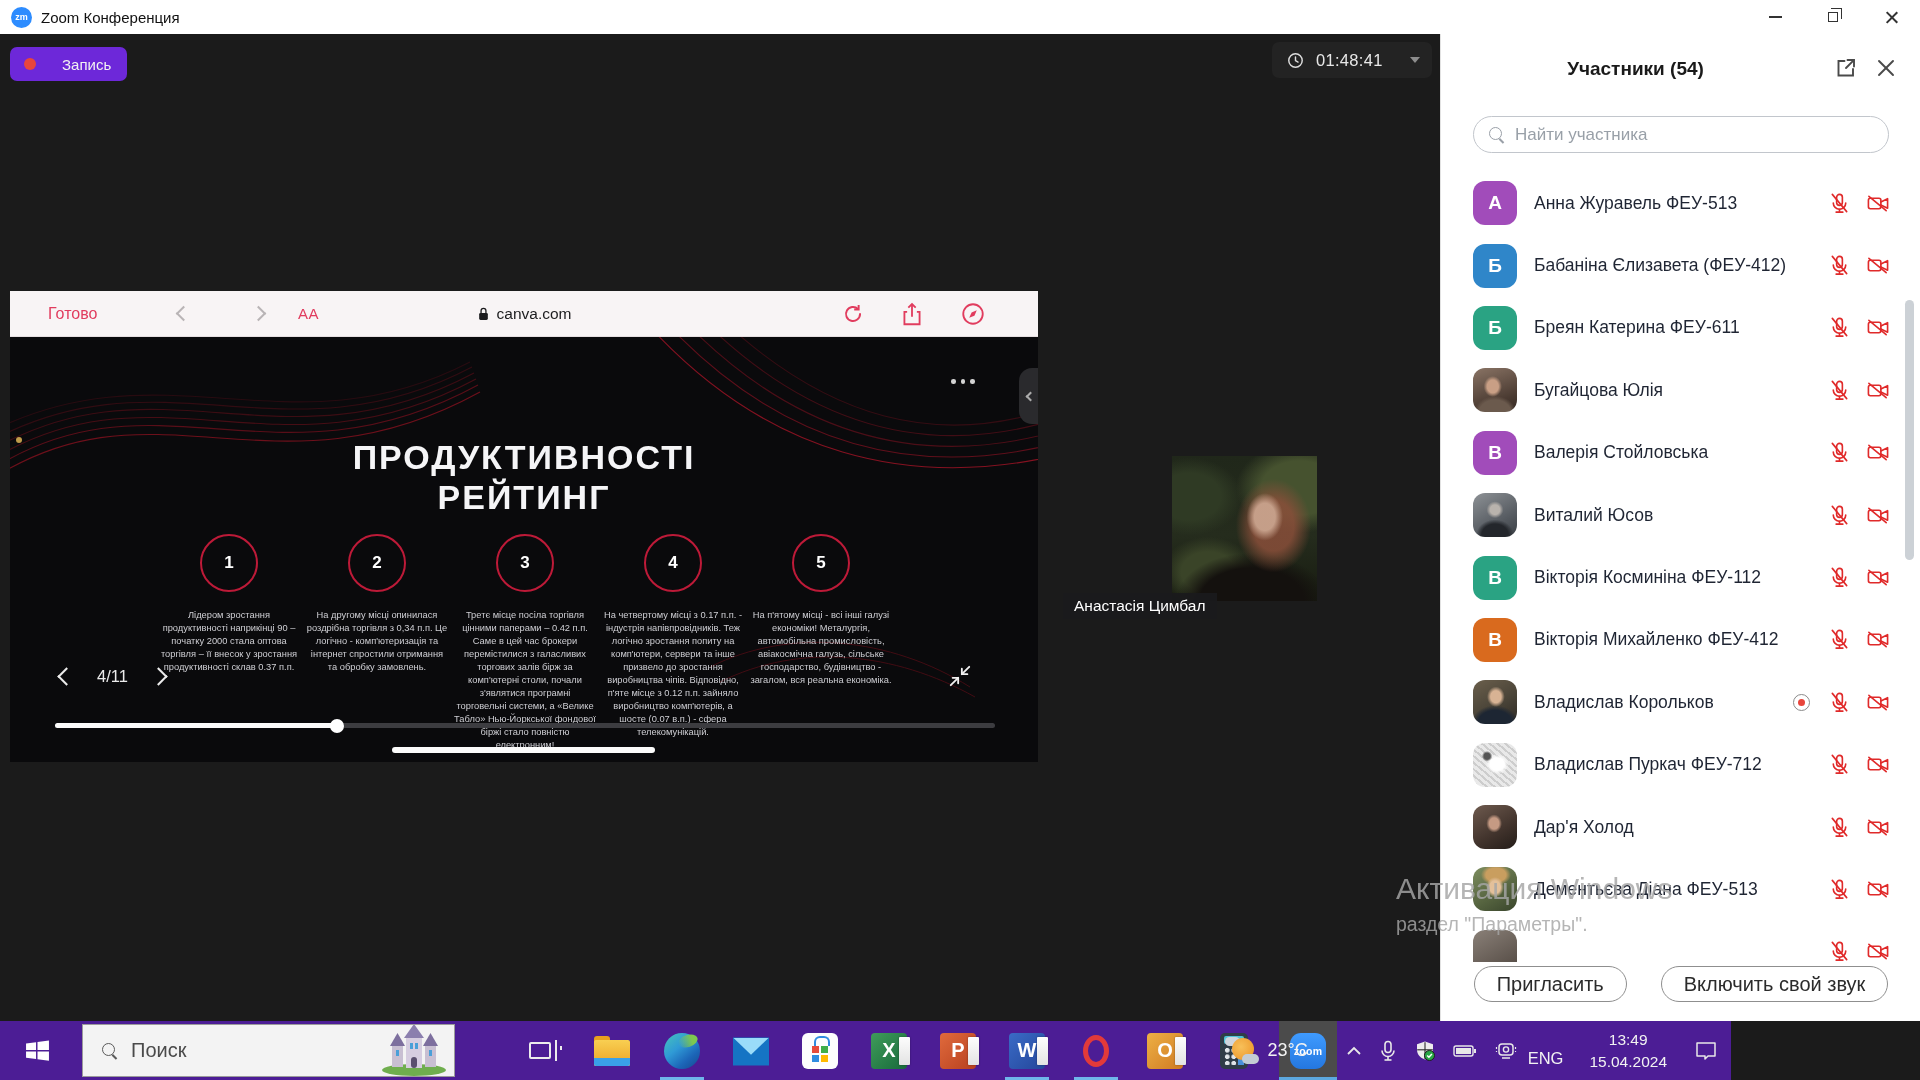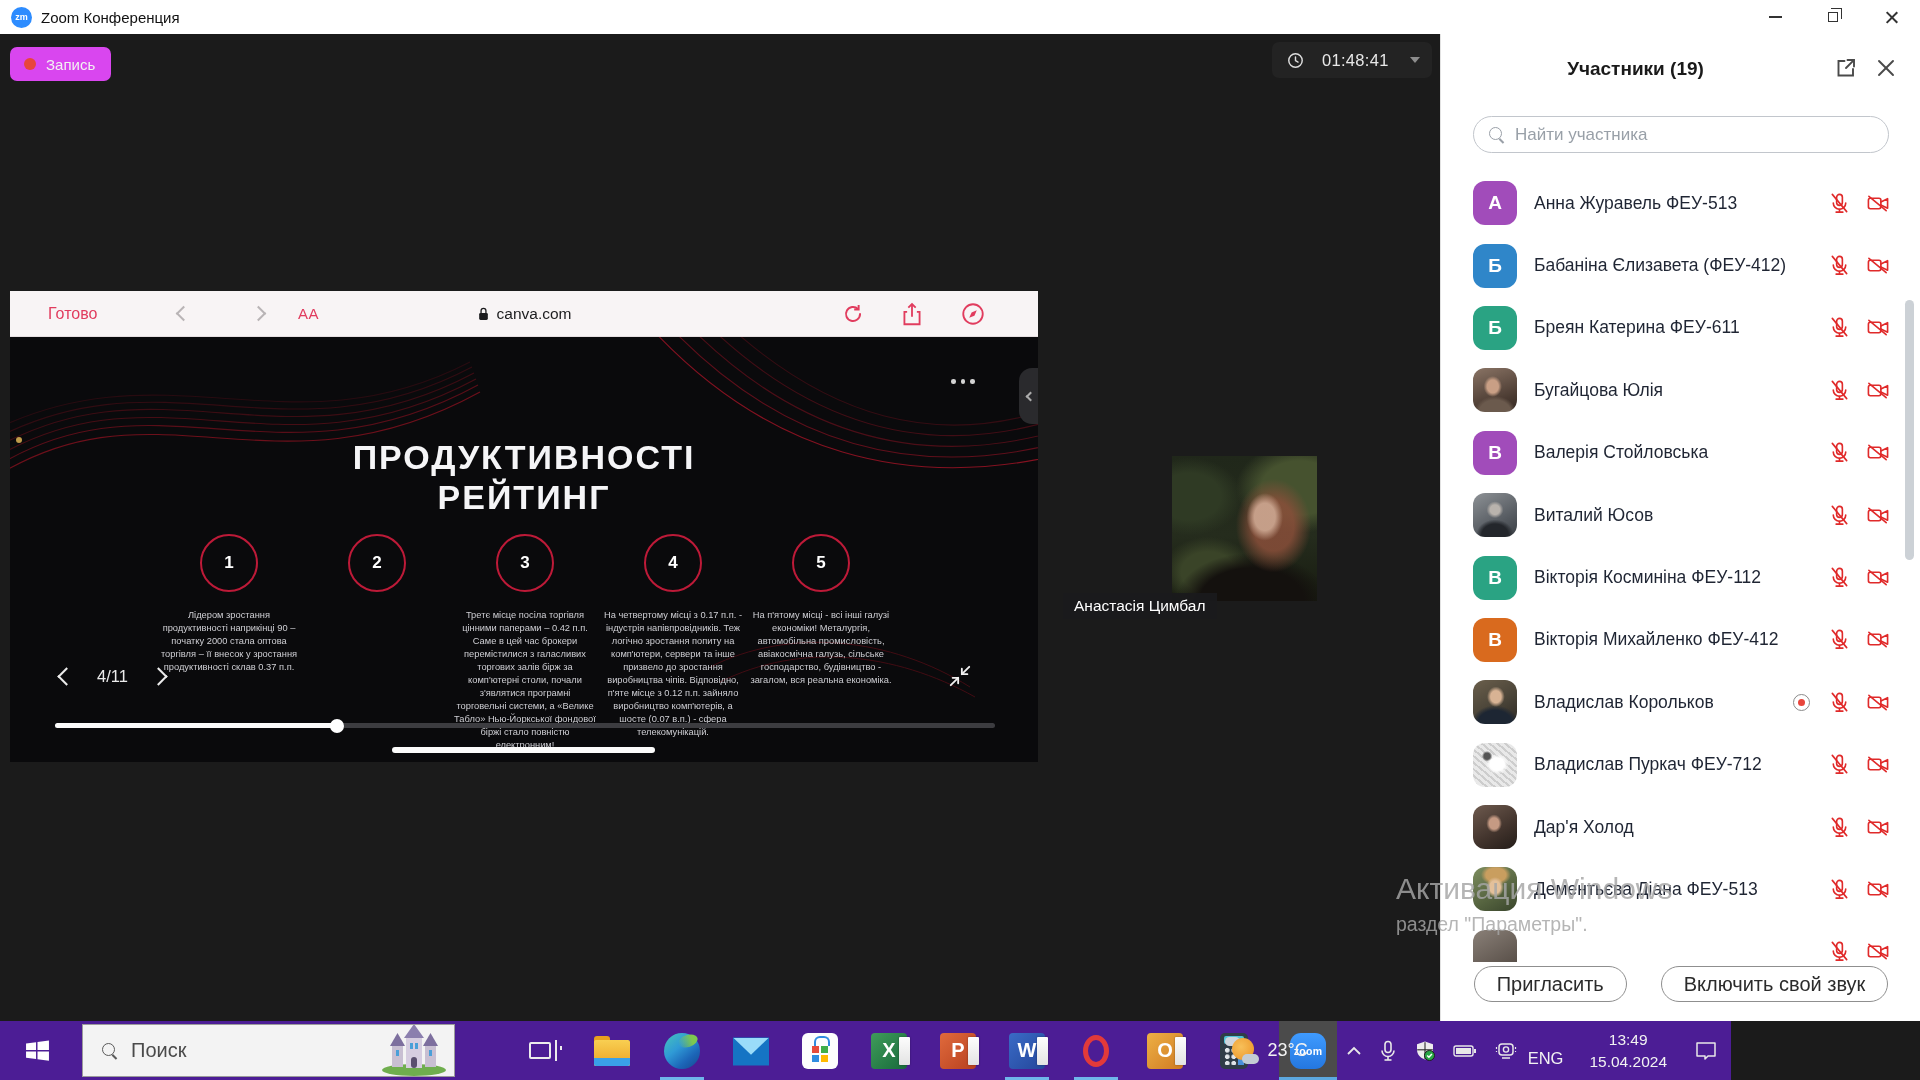--- a/index.html
+++ b/index.html
@@ -14,24 +14,24 @@
   .wbtn { width:58px; height:34px; display:flex; align-items:center; justify-content:center; }
   .ic-min { width:13px; height:2px; background:#333; }
   .ic-restore { width:10px; height:10px; border:1.5px solid #333; position:relative; background:#fff; }
   .ic-restore::before { content:""; position:absolute; left:2px; top:-5px; width:10px; height:10px; border:1.5px solid #333; border-left:none; border-bottom:none; }
   .ic-close { position:relative; width:15px; height:15px; }
   .ic-close::before,.ic-close::after { content:""; position:absolute; left:7px; top:0; width:1.8px; height:15px; background:#333; }
   .ic-close::before { transform:rotate(45deg);} .ic-close::after { transform:rotate(-45deg);}
 
   
   #main { position:absolute; left:0; top:34px; width:1440px; height:987px; background:#1b1b1b; }
-  #record-badge { position:absolute; left:10px; top:13px; height:34px; padding:0 16px 0 14px; background:#d946ef; border-radius:7px; display:flex; align-items:center; gap:10px;text-align:right; }
+  #record-badge { position:absolute; left:10px; top:13px; height:34px; padding:0 16px 0 14px; background:#6d28d9; border-radius:7px; display:flex; align-items:center; gap:26px;text-align:right; }
   #record-badge .dot { width:12px; height:12px; border-radius:50%; background:#e8453c; }
   #record-badge .lbl { color:#f2f2f2; font-size:15px; }
-  #timer-pill { position:absolute; left:1272px; top:8px; width:160px; height:36px; background:#232323; border-radius:7px; display:flex; align-items:center; padding:0 12px 0 14px; gap:17px; }
+  #timer-pill { position:absolute; left:1272px; top:8px; width:160px; height:36px; background:#232323; border-radius:7px; display:flex; align-items:center; padding:0 12px 0 14px; gap:11px; }
   #timer-pill .t { color:#e8e8e8; font-size:16.5px; letter-spacing:.3px; flex:1; }
   .caret-down { width:0; height:0; border-left:5px solid transparent; border-right:5px solid transparent; border-top:6px solid #8d8d8d; }
 
   
   #browser { position:absolute; left:10px; top:257px; width:1028px; height:471px; }
   #safari-bar { position:absolute; left:0; top:0; width:100%; height:46px; background:#f8f4f5; border-bottom:1px solid #e6dfe1; display:flex; align-items:center; }
   .safari-pink { color:#e13c5e; }
   #done-btn { position:absolute; left:38px; font-size:16px; }
   .schev { width:11px; height:11px; border-left:2.2px solid #b9b4b6; border-bottom:2.2px solid #b9b4b6; position:absolute; top:17px; }
   #nav-back { left:168px; transform:rotate(45deg); }
@@ -276,20 +276,21 @@
         <div>РЕЙТИНГ</div>
       </div>
 
       <div id="slide-items">
           <div class="col">
     <div class="num-circle">1</div>
     <div class="col-text">Лідером зростання продуктивності наприкінці 90 – початку 2000 стала оптова торгівля – її внесок у зростання продуктивності склав 0.37 п.п.</div>
   </div>
           <div class="col">
     <div class="num-circle">2</div>
+    <div class="col-text">На другому місці опинилася роздрібна торгівля з 0,34 п.п. Це логічно - комп'ютеризація та інтернет спростили отримання та обробку замовлень.</div>
   </div>
           <div class="col">
     <div class="num-circle">3</div>
     <div class="col-text">Третє місце посіла торгівля цінними паперами – 0.42 п.п. Саме в цей час брокери перемістилися з галасливих торгових залів бірж за комп'ютерні столи, почали з'являтися програмні торговельні системи, а «Велике Табло» Нью-Йоркської фондової біржі стало повністю електронним!</div>
   </div>
           <div class="col">
     <div class="num-circle">4</div>
     <div class="col-text">На четвертому місці з 0.17 п.п. - індустрія напівпровідників. Теж логічно зростання попиту на комп'ютери, сервери та інше призвело до зростання виробництва чіпів. Відповідно, п'яте місце з 0.12 п.п. зайняло виробництво комп'ютерів, а шосте (0.07 в.п.) - сфера телекомунікацій.</div>
   </div>
           <div class="col">
@@ -318,21 +319,21 @@
         </g>
       </svg>
     </div>
   </div>
 
   <div id="video-thumb"></div>
   <div id="video-name">Анастасія Цимбал</div>
 </div>
 
 <div id="panel">
-  <div id="panel-title">Участники (19)</div>
+  <div id="panel-title">Участники (54)</div>
   <svg id="popout-btn" width="24" height="24" viewBox="0 0 24 24">
     <g fill="none" stroke="#4a4a4a" stroke-width="1.9" stroke-linecap="round">
         <path d="M10.5 5H4.5v14.5H19V13"></path>
         <path d="M13.5 4H20v6.5"></path>
         <line x1="19.6" y1="4.4" x2="12" y2="12"></line>
       </g>
   </svg>
   <svg id="panel-close" width="20" height="20" viewBox="0 0 20 20">
     <g stroke="#4a4a4a" stroke-width="1.9" stroke-linecap="round">
         <line x1="3" y1="3" x2="17" y2="17"></line>

